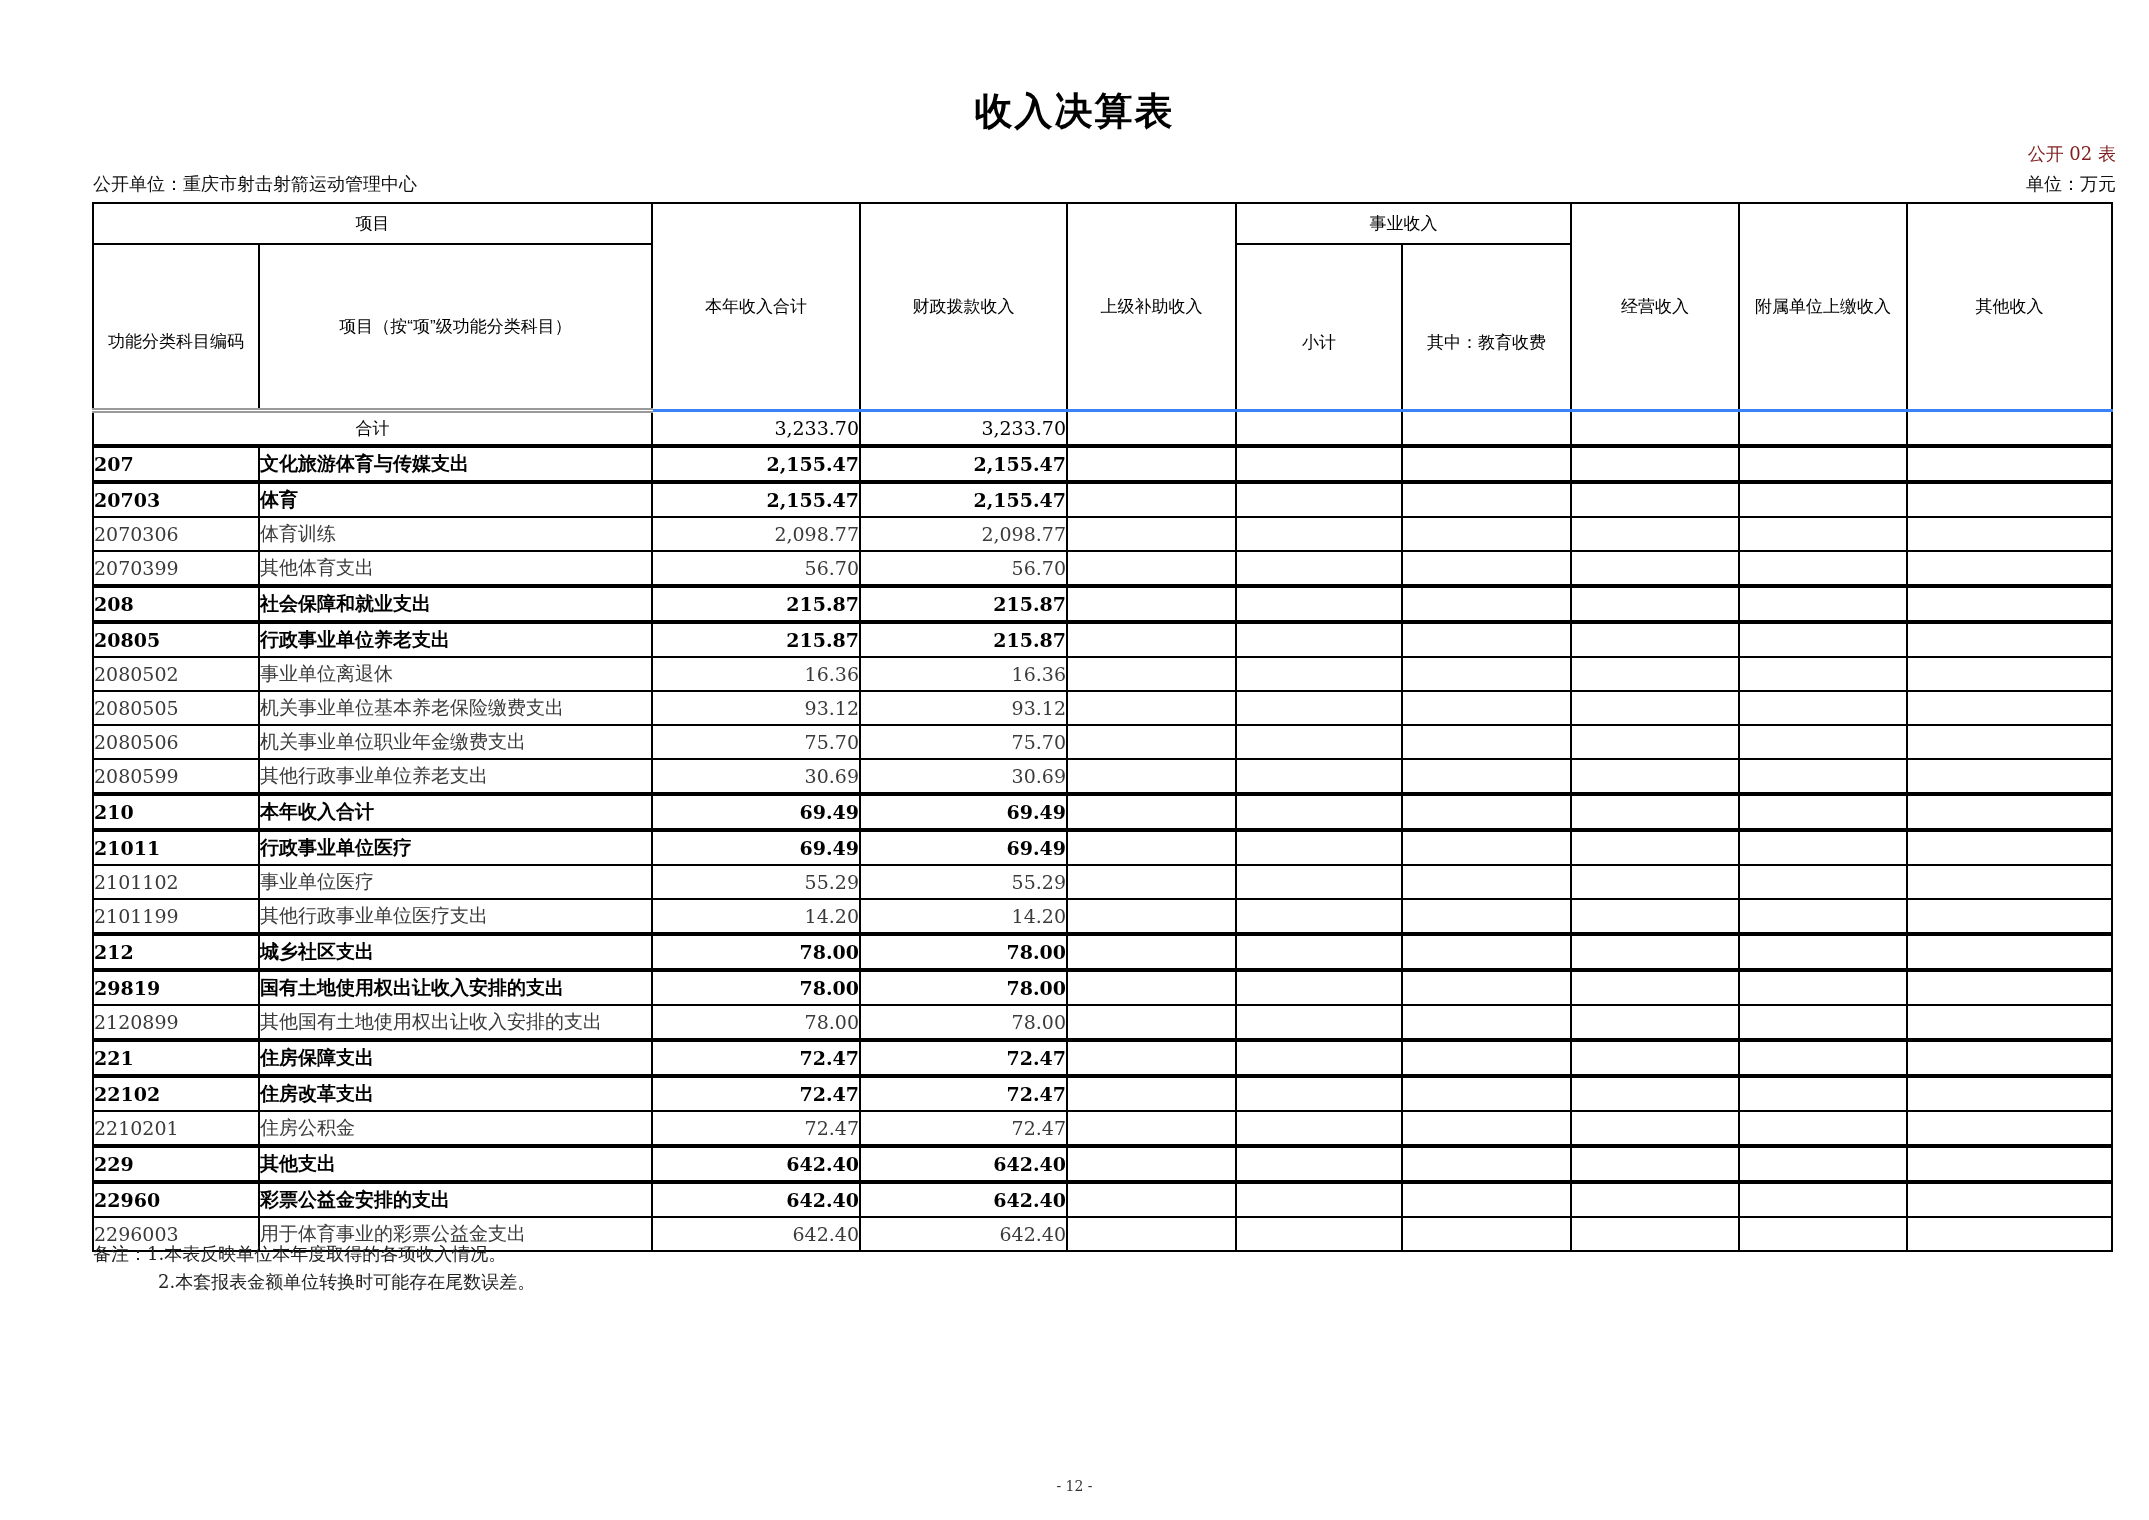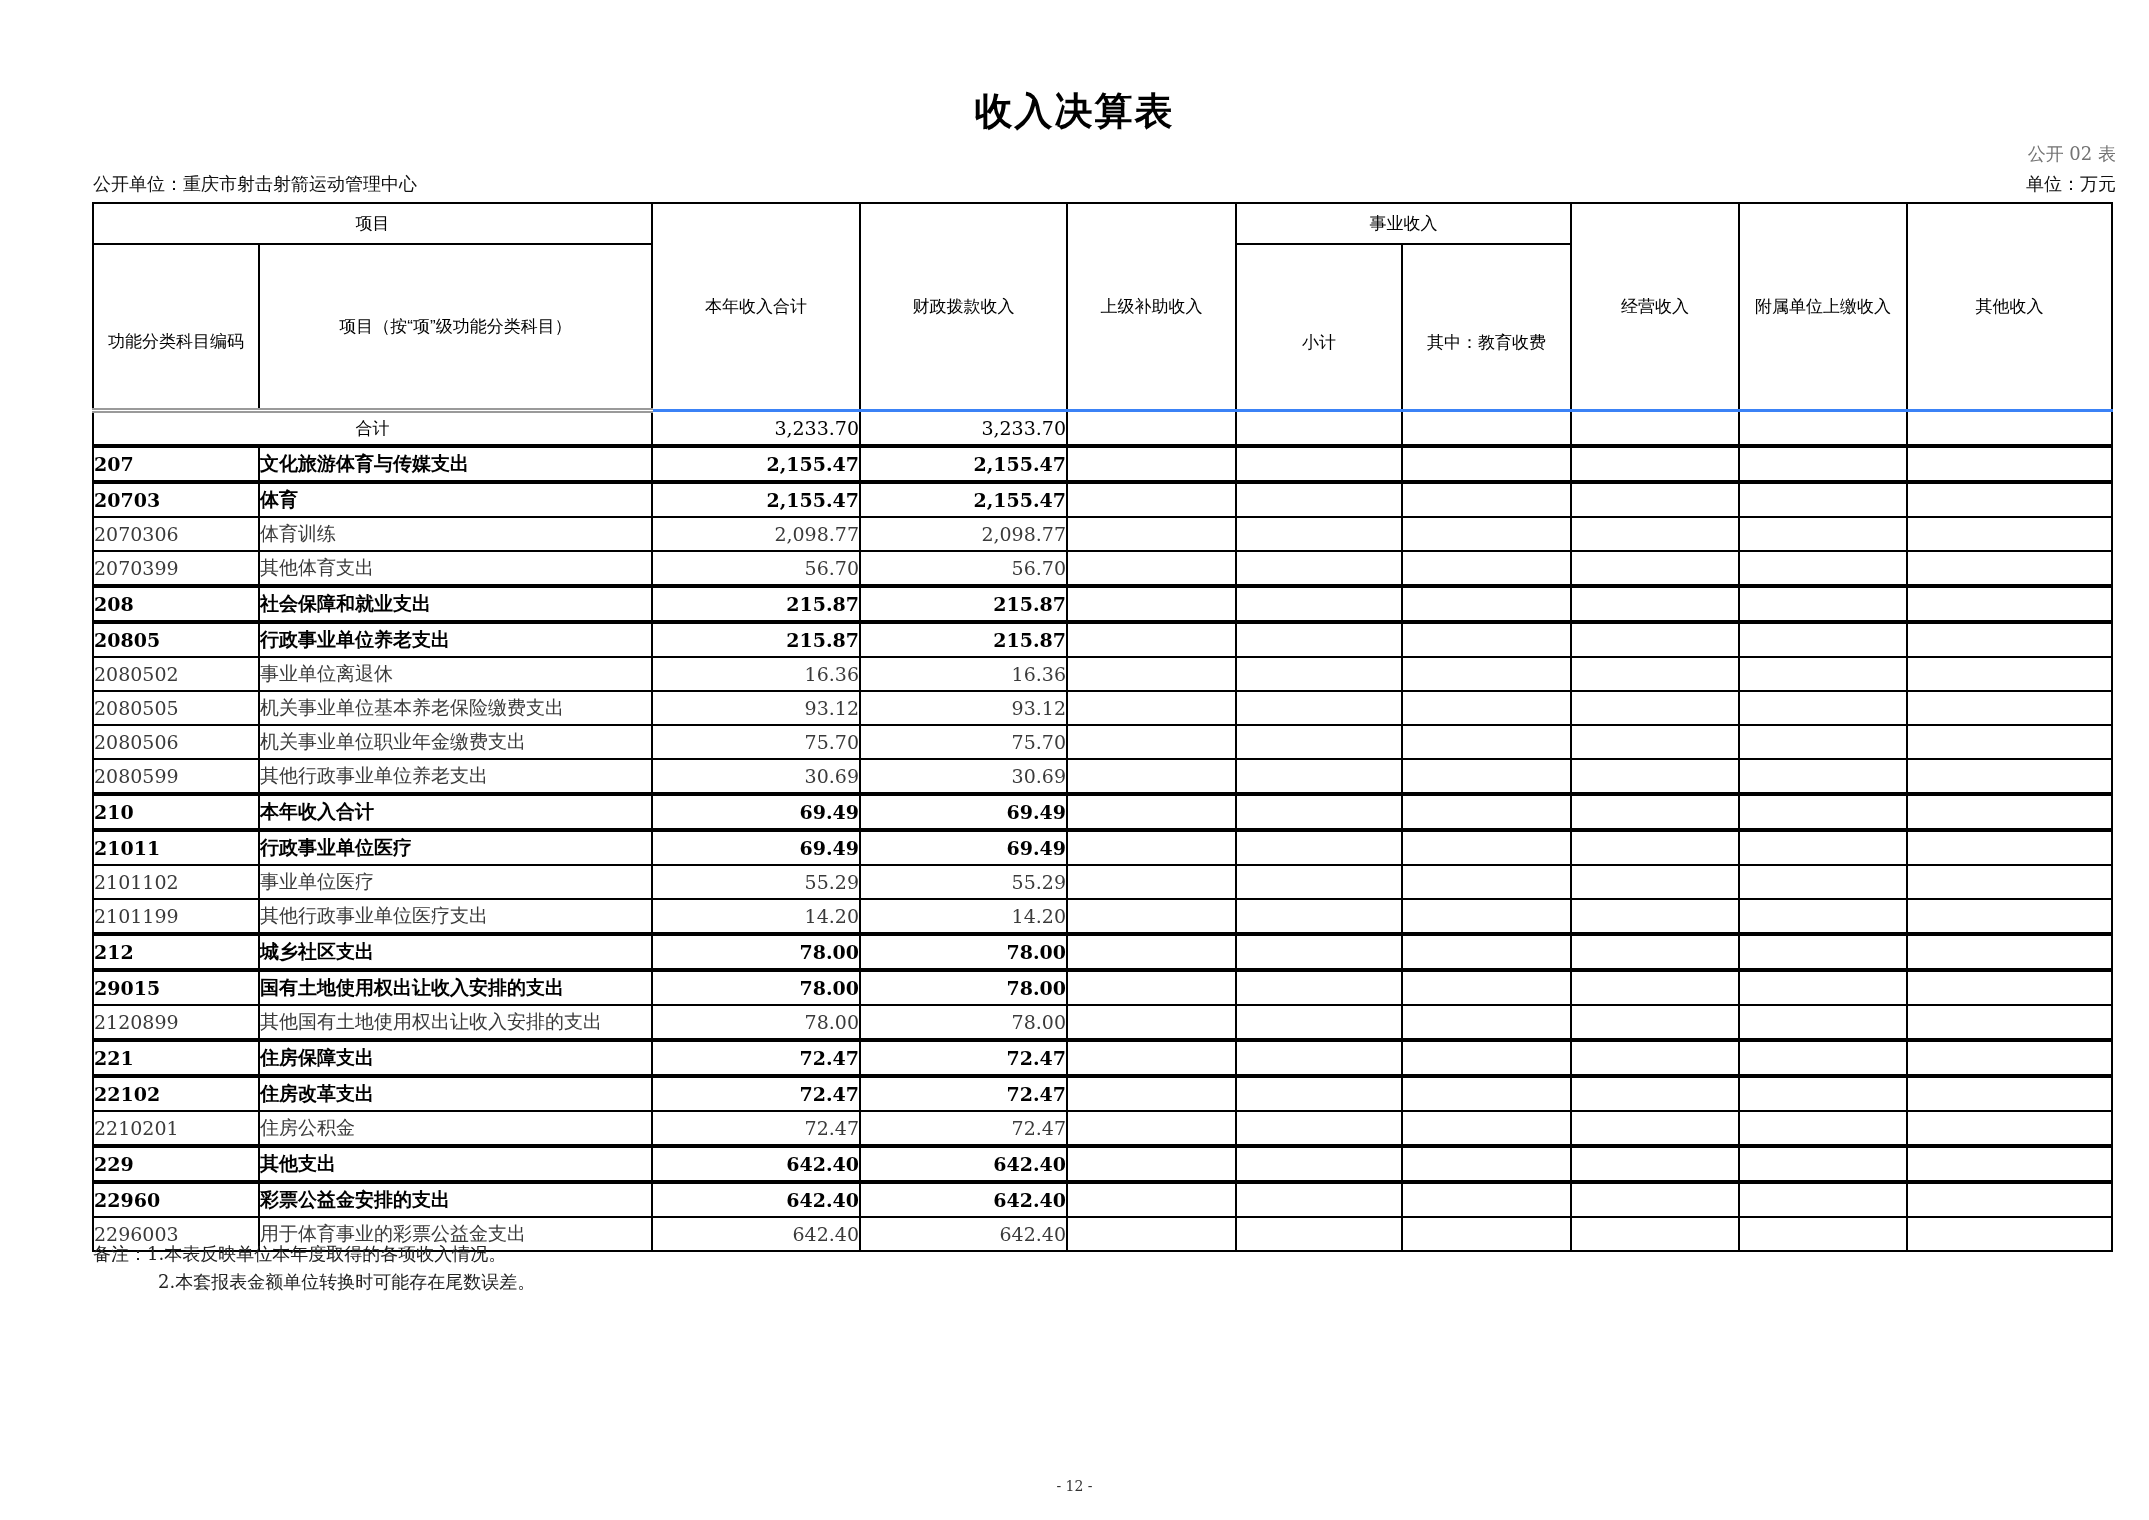--- a/index.html
+++ b/index.html
@@ -1,20 +1,20 @@
 <!DOCTYPE html>
 <html><head>
 <meta charset="utf-8">
 <style>
   html, body { margin:0; padding:0; background:#ffffff; }
   body { width:2149px; height:1520px; position:relative; overflow:hidden;
          font-family:"DejaVu Serif","Liberation Serif",serif; color:#000; }
   .title { position:absolute; left:0; width:2149px; top:86px; text-align:center;
            font-family:"DejaVu Sans","Liberation Sans",sans-serif; font-size:38px; font-weight:bold; letter-spacing:2px; }
-  .form-no { position:absolute; right:33px; top:142px; font-size:18px; color:#737373; }
+  .form-no { position:absolute; right:33px; top:142px; font-size:18px; color:#7f1d1d; }
   .unit-right { position:absolute; right:33px; top:172px; font-size:18px; color:#111; }
   .unit-left { position:absolute; left:93px; top:172px; font-size:18px; color:#111; }
   table.main { position:absolute; left:92px; top:202px; width:2019px; border-collapse:collapse; table-layout:fixed; }
   table.main td, table.main th { border:2px solid #000; padding:0; overflow:hidden; white-space:nowrap; }
   th { font-family:Liberation Sans, sans-serif; font-weight:normal; font-size:17px; text-align:center; vertical-align:middle; }
   tr.h1 th { height:39px; }
   tr.h2 th { height:133px; }
   tr.total td { height:31px; font-size:19px; border-top:3px solid #3b82f6; }
   tr.total td.label { text-align:center; font-family:"DejaVu Sans","Liberation Sans",sans-serif; font-size:17px; border-top:5px double #9a9a9a; }
   tr.r td { height:32px; font-size:19px; }
@@ -252,21 +252,21 @@
         <td class="num">78.00</td>
         <td class="num">78.00</td>
         <td class="num"></td>
         <td class="num"></td>
         <td class="num"></td>
         <td class="num"></td>
         <td class="num"></td>
         <td class="num"></td>
       </tr>
       <tr class="r bold">
-        <td class="code">29015</td>
+        <td class="code">29819</td>
         <td class="name">国有土地使用权出让收入安排的支出</td>
         <td class="num">78.00</td>
         <td class="num">78.00</td>
         <td class="num"></td>
         <td class="num"></td>
         <td class="num"></td>
         <td class="num"></td>
         <td class="num"></td>
         <td class="num"></td>
       </tr>

